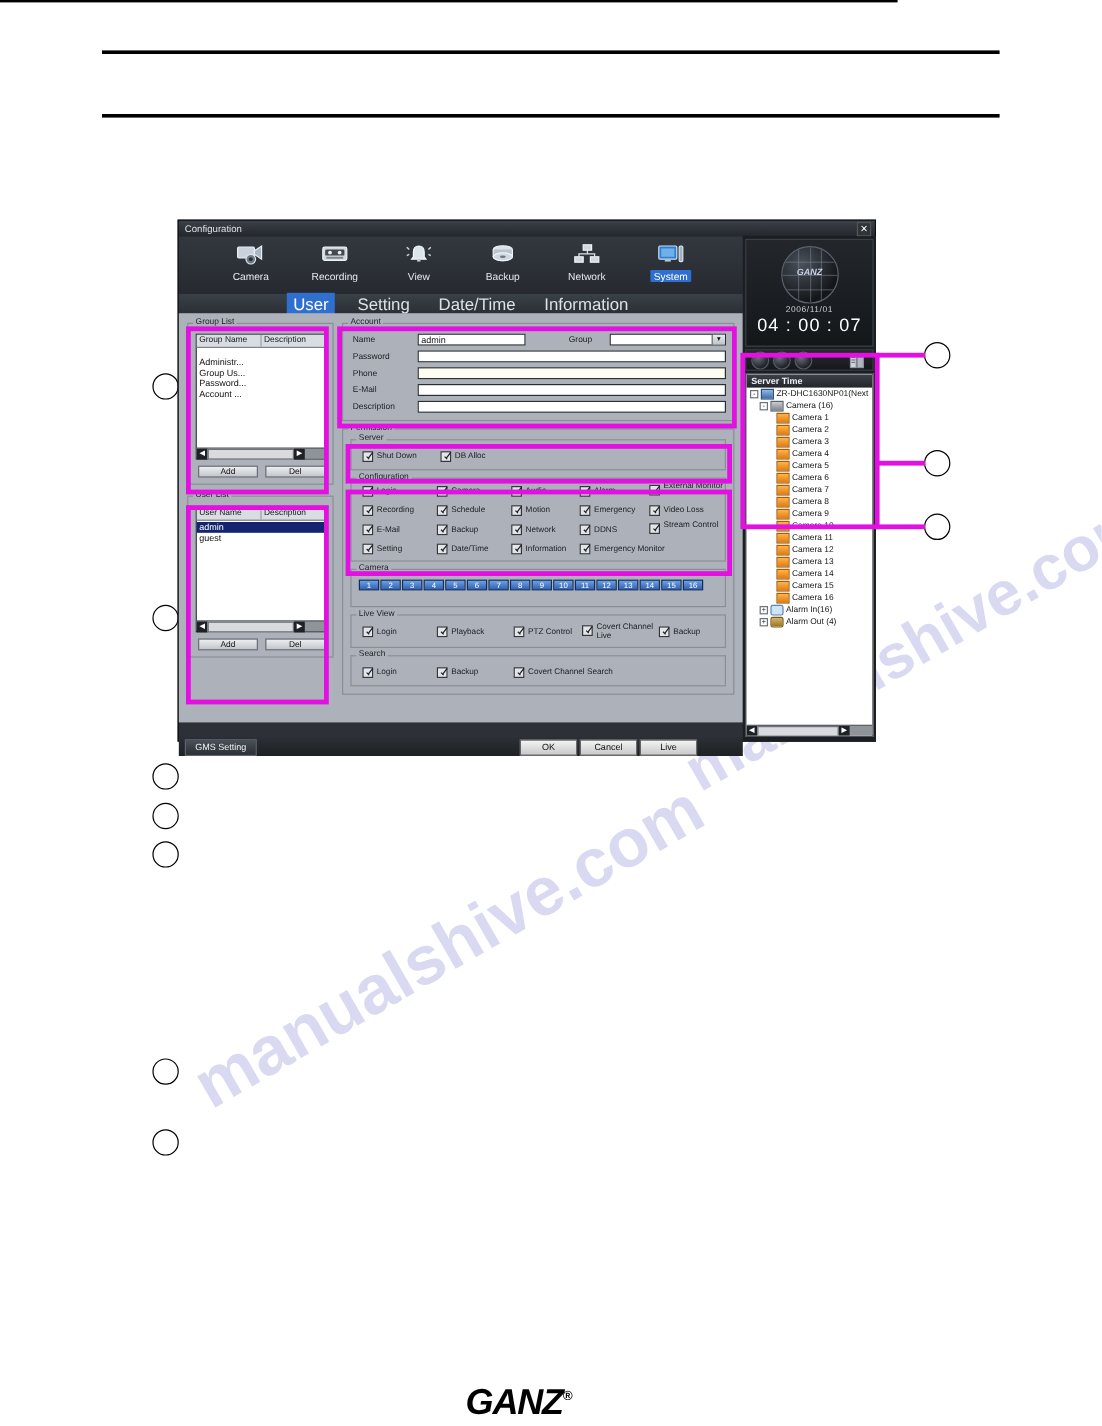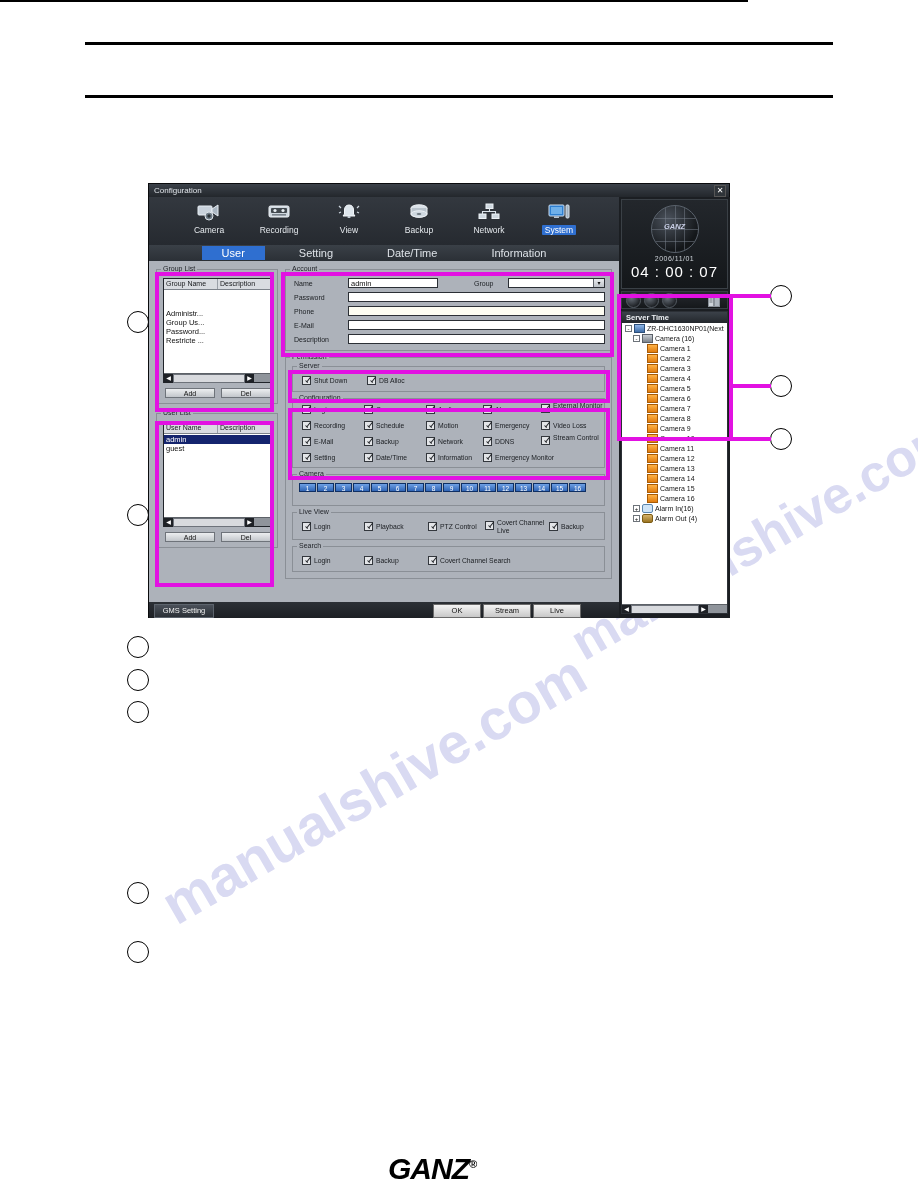--- a/index.html
+++ b/index.html
@@ -50,26 +50,26 @@
   #toolbar-inner{display:flex;justify-content:center;gap:18px;padding-top:3px;}
   .tbitem{width:52px;text-align:center;cursor:pointer;}
   .tbicon{height:24px;display:flex;align-items:center;justify-content:center;}
   .tblabel{font-size:8.5px;color:#e4e8ec;margin-top:1px;display:inline-block;padding:0 3px;}
   .tbitem.active .tblabel{background:#2f6fd0;color:#fff;border-radius:1px;}
 
   
   #subtabs{position:absolute;left:0;top:61px;width:470px;height:16px;
     background:linear-gradient(#3a4047,#2b3036);border-bottom:1px solid #1a1d21;
     display:flex;justify-content:center;align-items:center;gap:14px;}
-  .subtab{font-size:11px;color:#dde2e7;padding:1px 20px;cursor:pointer;}
+  .subtab{font-size:14px;color:#dde2e7;padding:1px 5px;cursor:pointer;}
   .subtab.active{background:#2f6fd0;color:#fff;}
 
   
   #form-area{position:absolute;left:0;top:77px;width:470px;height:341px;background:#adb2ba;}
-  #footer-bar{position:absolute;left:0;top:418px;width:470px;height:16px;
+  #footer-bar{position:absolute;left:0;top:430px;width:470px;height:16px;
      background:linear-gradient(#2c3036,#1d2024);}
   #gms-btn{position:absolute;left:5px;top:2px;width:58px;height:12px;font-size:7.5px;
      color:#f2f2f2;background:linear-gradient(#4a5059,#2b3036);border:1px solid #5d646d;
      text-align:center;line-height:12px;cursor:pointer;}
   .dlgbtn{position:absolute;top:2px;width:46px;height:12px;font-size:7.5px;color:#111;
      background:linear-gradient(#f4f4f4,#c8c8c8);border:1px solid #6a6a6a;
      text-align:center;line-height:12px;cursor:pointer;}
   #ok-btn{right:138px;} #cancel-btn{right:88px;} #apply-btn{right:38px;}
 
   
@@ -286,25 +286,25 @@
 
   <div id="form-area">
 
     <div class="gbox" style="left:7px;top:8px;width:122px;height:135px;">
       <span class="glabel">Group List</span>
       <div class="listwrap" style="left:6px;top:8px;width:110px;height:105px;">
         <div class="lhead">
           <div style="width:55px">Group Name</div>
           <div style="width:55px;border-right:none">Description</div>
         </div>
-        <div style="padding-top:19px">
+        <div style="padding-top:7px">
           <div class="lrow">Administr...</div>
           <div class="lrow">Group Us...</div>
           <div class="lrow">Password...</div>
-          <div class="lrow">Restricte ...</div>
+          <div class="lrow">Account ...</div>
         </div>
         <div class="hscroll">
           <div class="sbtn">◀</div>
           <div class="sthumb" style="width:72px"></div>
           <div class="sbtn">▶</div>
         </div>
       </div>
       <div class="smallbtn" style="left:8px;top:118px;width:50px;">Add</div>
       <div class="smallbtn" style="left:64px;top:118px;width:50px;">Del</div>
     </div>
@@ -512,21 +512,21 @@
           <span class="cbbox"></span>
           <span class="cblabel">Covert Channel Search</span>
           </div>
       </div>
     </div>
   </div>
 
   <div id="footer-bar">
     <div id="gms-btn">GMS Setting</div>
     <div class="dlgbtn" id="ok-btn">OK</div>
-    <div class="dlgbtn" id="cancel-btn">Stream</div>
+    <div class="dlgbtn" id="cancel-btn">Cancel</div>
     <div class="dlgbtn" id="apply-btn">Live</div>
   </div>
 
   <div id="right-col">
 
     <div id="clock-panel">
       <div id="globe">
         <div class="mer"></div>
         <div class="mer" style="left:30%;"></div>
         <div class="mer" style="left:70%;"></div>

